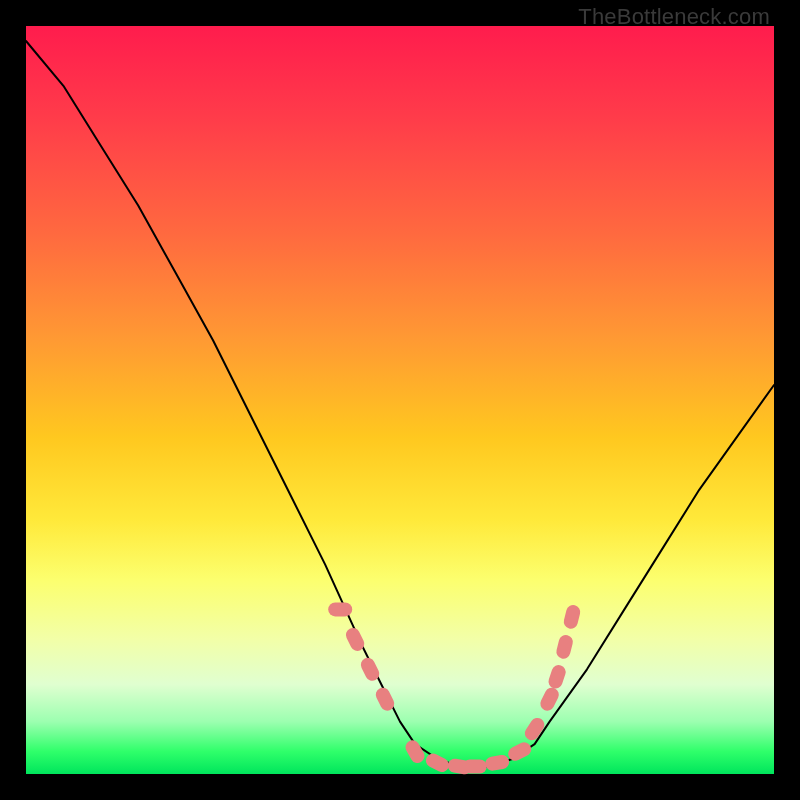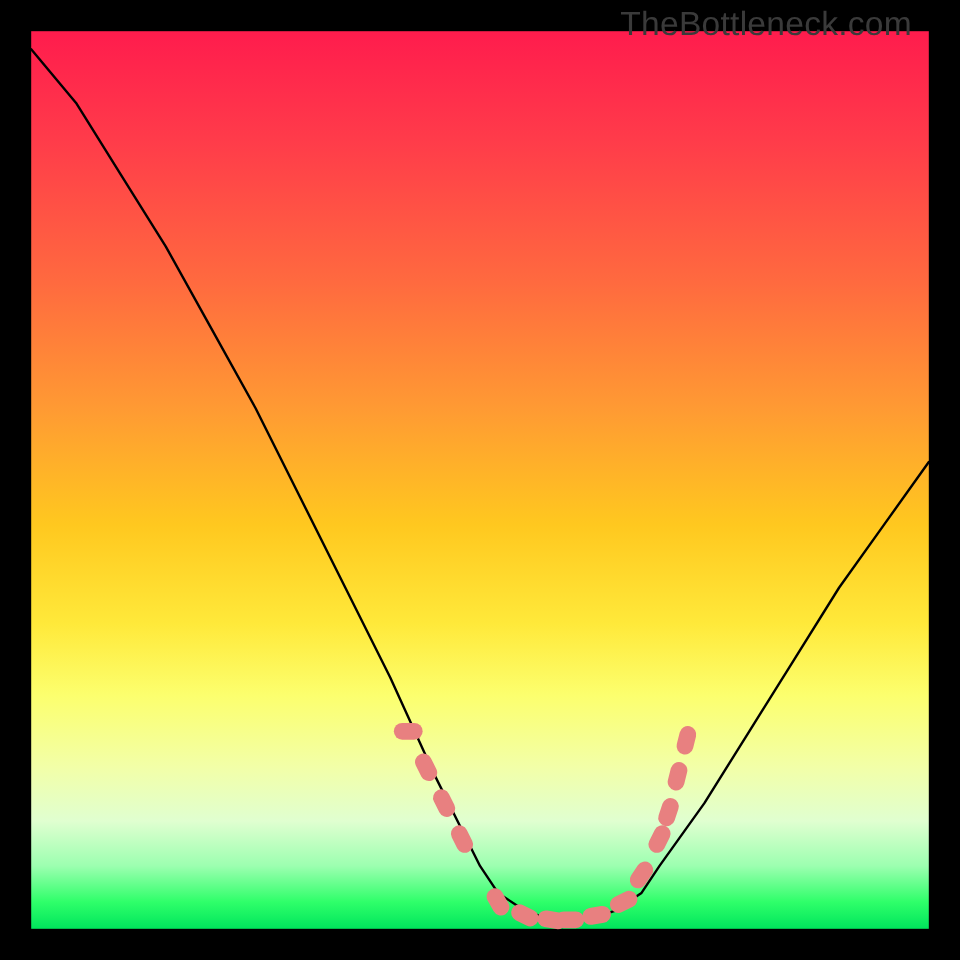--- a/index.html
+++ b/index.html
@@ -39,23 +39,23 @@
       #e0ffd0 88%,
       #9cffb0 93%,
       #2fff6a 97%,
       #00e55c 100%
     );
     box-sizing: border-box;
   }
   .watermark {
     position: absolute;
     top: 4px;
-    right: 40px;
+    right: 30px;
     color: #3a3a3a;
-    font-size: 28px;
+    font-size: 22px;
     font-weight: 500;
     letter-spacing: 0.2px;
     user-select: none;
   }
   svg.curve {
     position: absolute;
     left: 0;
     top: 0;
     width: 748px;
     height: 748px;

